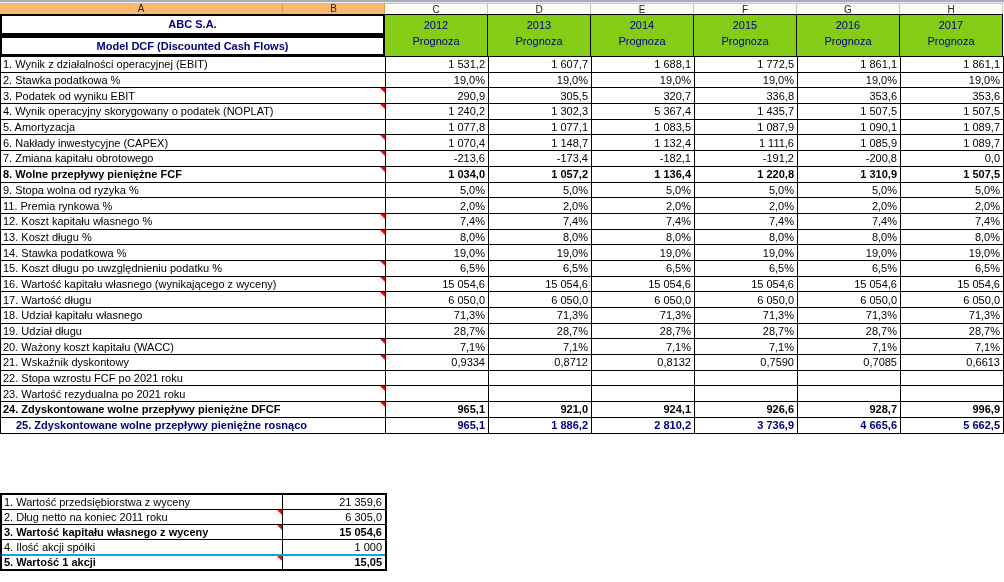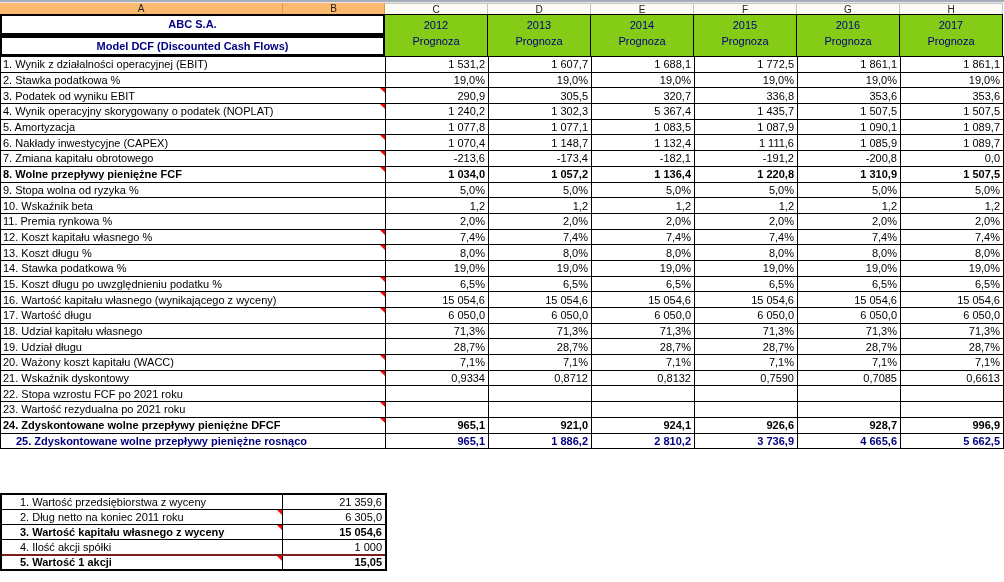--- a/index.html
+++ b/index.html
@@ -35,24 +35,24 @@
   td.val { text-align: right; padding-right: 3px; }
   tr.bold td { font-weight: bold; }
   tr.navy td { color: #000080; padding-left: 15px; }
   td.yellow { background: #ffff99; }
   td.grayfill { background: #c0c0c0; }
   .note-tri { position: absolute; right: 0; top: 0; width: 0; height: 0; border-top: 5px solid #ff0000; border-left: 5px solid transparent; }
 
   
   table.summary { position: absolute; left: 0; top: 493px; width: 385px; border-collapse: collapse; table-layout: fixed; border: 2px solid #000; }
   table.summary td { height: 15.2px; line-height: 12px; border: 1px solid #000; background: #fff; white-space: nowrap; overflow: hidden; }
-  table.summary td.lbl { padding-left: 18px; position: relative; border-left: 2px solid #000; margin-left: 12px; }
+  table.summary td.lbl { padding-left: 2px; position: relative; border-left: 2px solid #000; margin-left: 12px; }
   table.summary td.val { text-align: right; padding-right: 3px; border-right: 2px solid #000; }
   table.summary tr.bold td { font-weight: bold; }
-  table.summary tr.thick-top td { border-top: 2px solid #7f1d1d; }
+  table.summary tr.thick-top td { border-top: 2px solid #0ea5e9; }
 </style>
 </head>
 <body>
 
 <div id="sheet">
 
   <div class="top-strip"></div>
 
   <div class="col-headers">
     <div class="col-h orange" style="width:283px">A</div>
@@ -184,29 +184,20 @@
         <tr>
           <td class="lbl">9. Stopa wolna od ryzyka %</td>
           <td class="val yellow">5,0%</td>
           <td class="val yellow">5,0%</td>
           <td class="val yellow">5,0%</td>
           <td class="val yellow">5,0%</td>
           <td class="val yellow">5,0%</td>
           <td class="val yellow">5,0%</td>
         </tr>
         <tr>
-          <td class="lbl">10. Wskaźnik beta</td>
-          <td class="val yellow">1,2</td>
-          <td class="val yellow">1,2</td>
-          <td class="val yellow">1,2</td>
-          <td class="val yellow">1,2</td>
-          <td class="val yellow">1,2</td>
-          <td class="val yellow">1,2</td>
-        </tr>
-        <tr>
           <td class="lbl">11. Premia rynkowa %</td>
           <td class="val yellow">2,0%</td>
           <td class="val yellow">2,0%</td>
           <td class="val yellow">2,0%</td>
           <td class="val yellow">2,0%</td>
           <td class="val yellow">2,0%</td>
           <td class="val yellow">2,0%</td>
         </tr>
         <tr>
           <td class="lbl">12. Koszt kapitału własnego %<span class="note-tri"></span></td>

